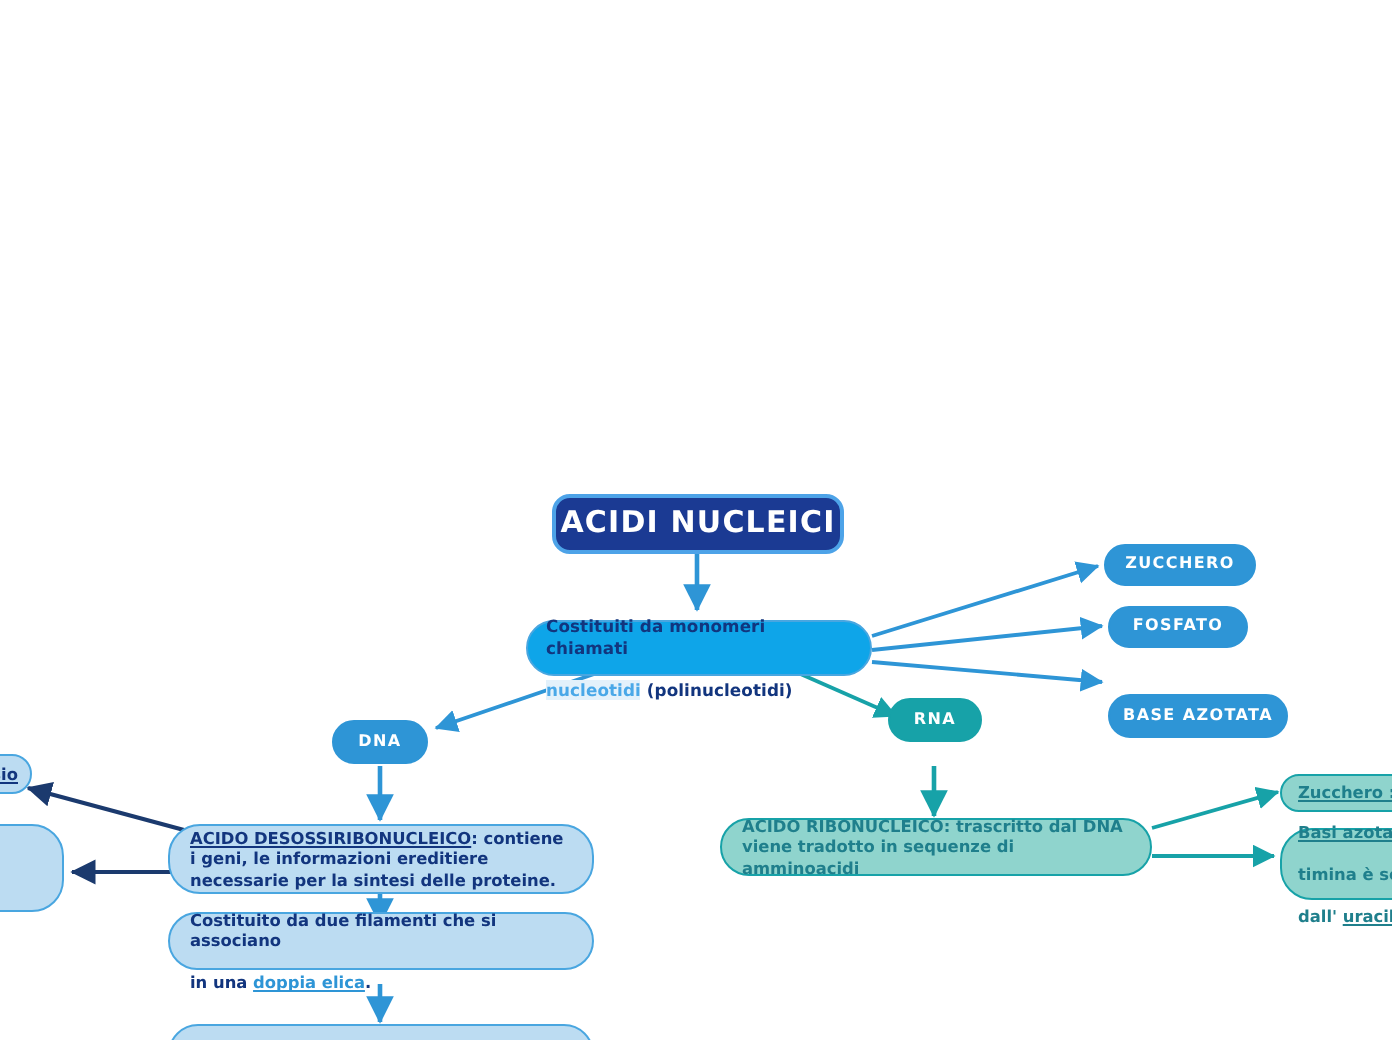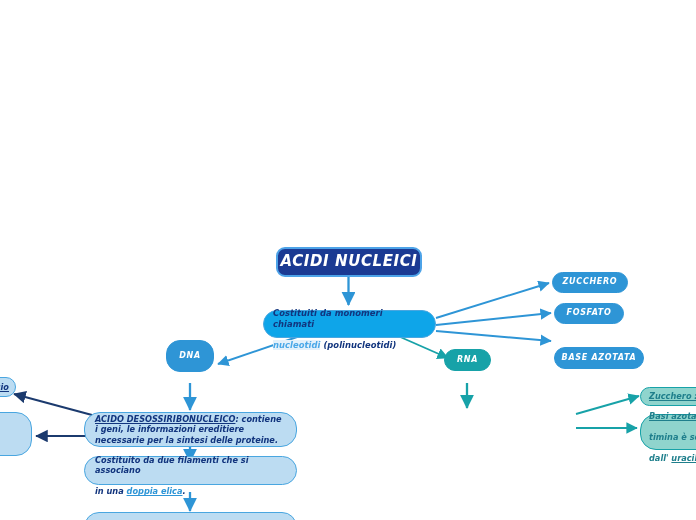--- a/index.html
+++ b/index.html
@@ -28,21 +28,20 @@
   }
   .node {
     position: absolute;
     box-sizing: border-box;
     display: flex;
     align-items: center;
     justify-content: center;
     text-align: center;
     line-height: 1.28;
     z-index: 5;
-    font-style: italic;
   }
   .node .txt {
     display: block;
     width: 100%;
     white-space: pre-line;
   }
 
   
   .n-root {
     background: #1b3a93;
@@ -192,21 +191,21 @@
   <div class="node n-pill-blue" style="left:552px; top:272px; width:76px; height:21px;">
     <span class="txt">ZUCCHERO</span>
   </div>
   <div class="node n-pill-blue" style="left:554px; top:303px; width:70px; height:21px;">
     <span class="txt">FOSFATO</span>
   </div>
   <div class="node n-pill-blue" style="left:554px; top:347px; width:90px; height:22px;">
     <span class="txt">BASE AZOTATA</span>
   </div>
 
-  <div class="node n-pill-blue" style="left:166px; top:340px; width:48px; height:32px;">
+  <div class="node n-pill-blue" style="left:166px; top:360px; width:48px; height:22px;">
     <span class="txt">DNA</span>
   </div>
   <div class="node n-pill-teal" style="left:444px; top:349px; width:47px; height:22px;">
     <span class="txt">RNA</span>
   </div>
 
   <div class="node n-lightblue" style="left:84px; top:412px; width:213px; height:35px;">
     <span class="txt"><span class="lnk-u">ACIDO DESOSSIRIBONUCLEICO</span><span>: contiene i geni, le informazioni ereditiere necessarie per la sintesi delle proteine.</span></span>
   </div>
 
@@ -214,20 +213,23 @@
     <span class="txt">
       <span>Costituito da due filamenti che si associano</span><br>
       <span>in una </span><span class="lnk-blue-u">doppia elica</span><span>.</span>
     </span>
   </div>
 
   <div class="node n-lightblue" style="left:84px; top:512px; width:213px; height:30px;">
     <span class="txt"></span>
   </div>
 
+  <div class="node n-lightteal" style="left:360px; top:409px; width:216px; height:29px;">
+    <span class="txt">ACIDO RIBONUCLEICO: trascritto dal DNA viene tradotto in sequenze di amminoacidi</span>
+  </div>
 
   <div class="node n-lightblue" style="left:-44px; top:377px; width:60px; height:20px; font-size:8.2px; padding:3px 6px;">
     <span class="txt" style="text-align:right;"><span class="lnk-u">osio</span></span>
   </div>
   <div class="node n-lightblue" style="left:-44px; top:412px; width:76px; height:44px;">
     <span class="txt"></span>
   </div>
 
   <div class="node n-lightteal" style="left:640px; top:387px; width:90px; height:19px; padding:2px 8px;">
     <span class="txt"><span class="lnk-u-teal">Zucchero :</span></span>

